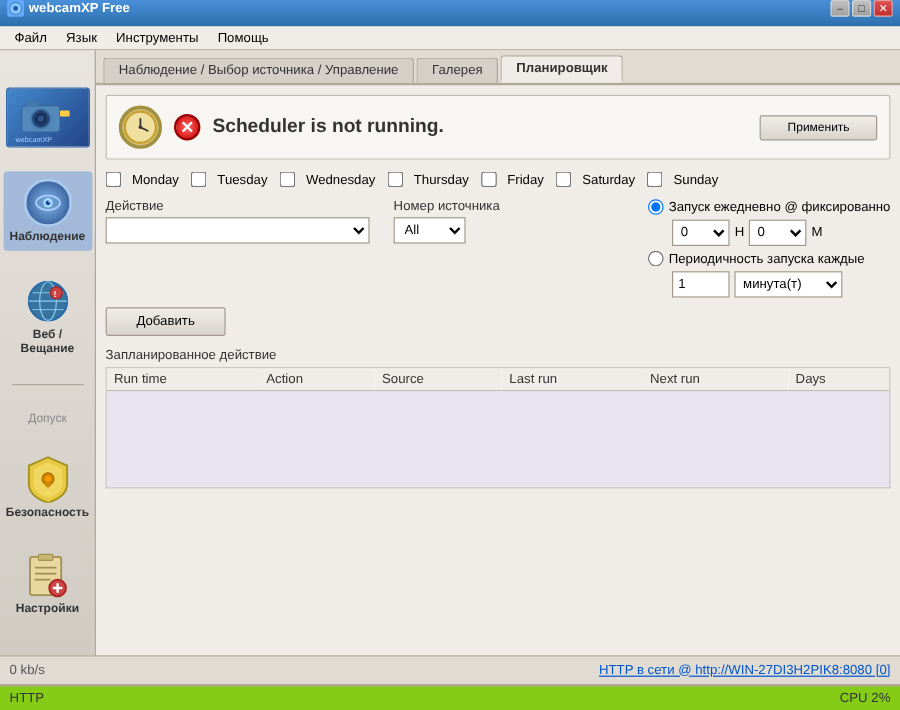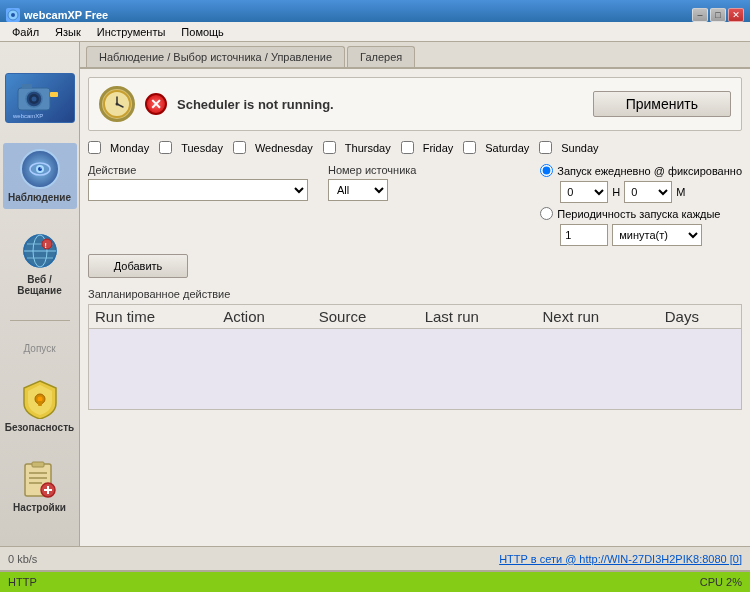--- a/index.html
+++ b/index.html
@@ -11,21 +11,21 @@
       height: 592px;
       overflow: hidden;
     }
 
     
     .title-bar {
       background: linear-gradient(to bottom, #4a90d9, #2c6fad);
       color: white;
       height: 22px;
       display: flex;
-      align-items: flex-end;
+      align-items: flex-start;
       justify-content: space-between;
       padding: 0 6px;
       user-select: none;
       gap: 16px;
     }
     .title-bar-left {
       display: flex;
       align-items: center;
       gap: 4px;
     }
@@ -205,30 +205,30 @@
       border-radius: 50%;
       color: white;
       display: flex;
       align-items: center;
       justify-content: center;
       font-size: 14px;
       font-weight: bold;
       border: 2px solid #990000;
     }
     .scheduler-text {
-      font-size: 13px;
+      font-size: 16px;
       font-weight: bold;
       color: #333;
     }
     .apply-btn {
-      padding: 4px 32px;
+      padding: 4px 22px;
       background: linear-gradient(to bottom, #f0ede8, #d8d4cc);
       border: 1px solid #a09890;
       cursor: pointer;
-      font-size: 14px;
+      font-size: 10px;
       border-radius: 2px;
     }
 
     
     .days-row {
       display: flex;
       gap: 10px;
       margin-bottom: 10px;
       flex-wrap: wrap;
     }
@@ -331,21 +331,21 @@
       padding: 2px 2px;
       height: 22px;
     }
 
     
     .scheduled-section { margin-bottom: 4px; }
     .section-title { font-size: 11px; font-weight: normal; margin-bottom: 4px; color: #333; }
     .data-table {
       width: 100%;
       border-collapse: collapse;
-      font-size: 15px;
+      font-size: 11px;
     }
     .data-table th {
       text-align: left;
       padding: 3px 6px;
       border-bottom: 1px solid #c0bcb4;
       color: #333;
       font-weight: normal;
     }
     .data-table td {
       padding: 3px 6px;
@@ -547,20 +547,21 @@
       </div>
       <span class="sidebar-label">Настройки</span>
     </div>
   </div>
 
   <div class="content-area">
 
     <div class="tab-bar">
       <div class="tab">Наблюдение / Выбор источника / Управление</div>
       <div class="tab">Галерея</div>
+      <div class="tab active">Планировщик</div>
     </div>
 
     <div class="tab-content">
 
       <div class="scheduler-status">
         <div class="scheduler-status-left">
           <div class="scheduler-clock-icon">
             <svg width="30" height="30" viewBox="0 0 30 30">
               <circle cx="15" cy="15" r="13" fill="#f0e0a0" stroke="#c8a030" stroke-width="2"></circle>
               <line x1="15" y1="8" x2="15" y2="15" stroke="#333" stroke-width="1.5" stroke-linecap="round"></line>

